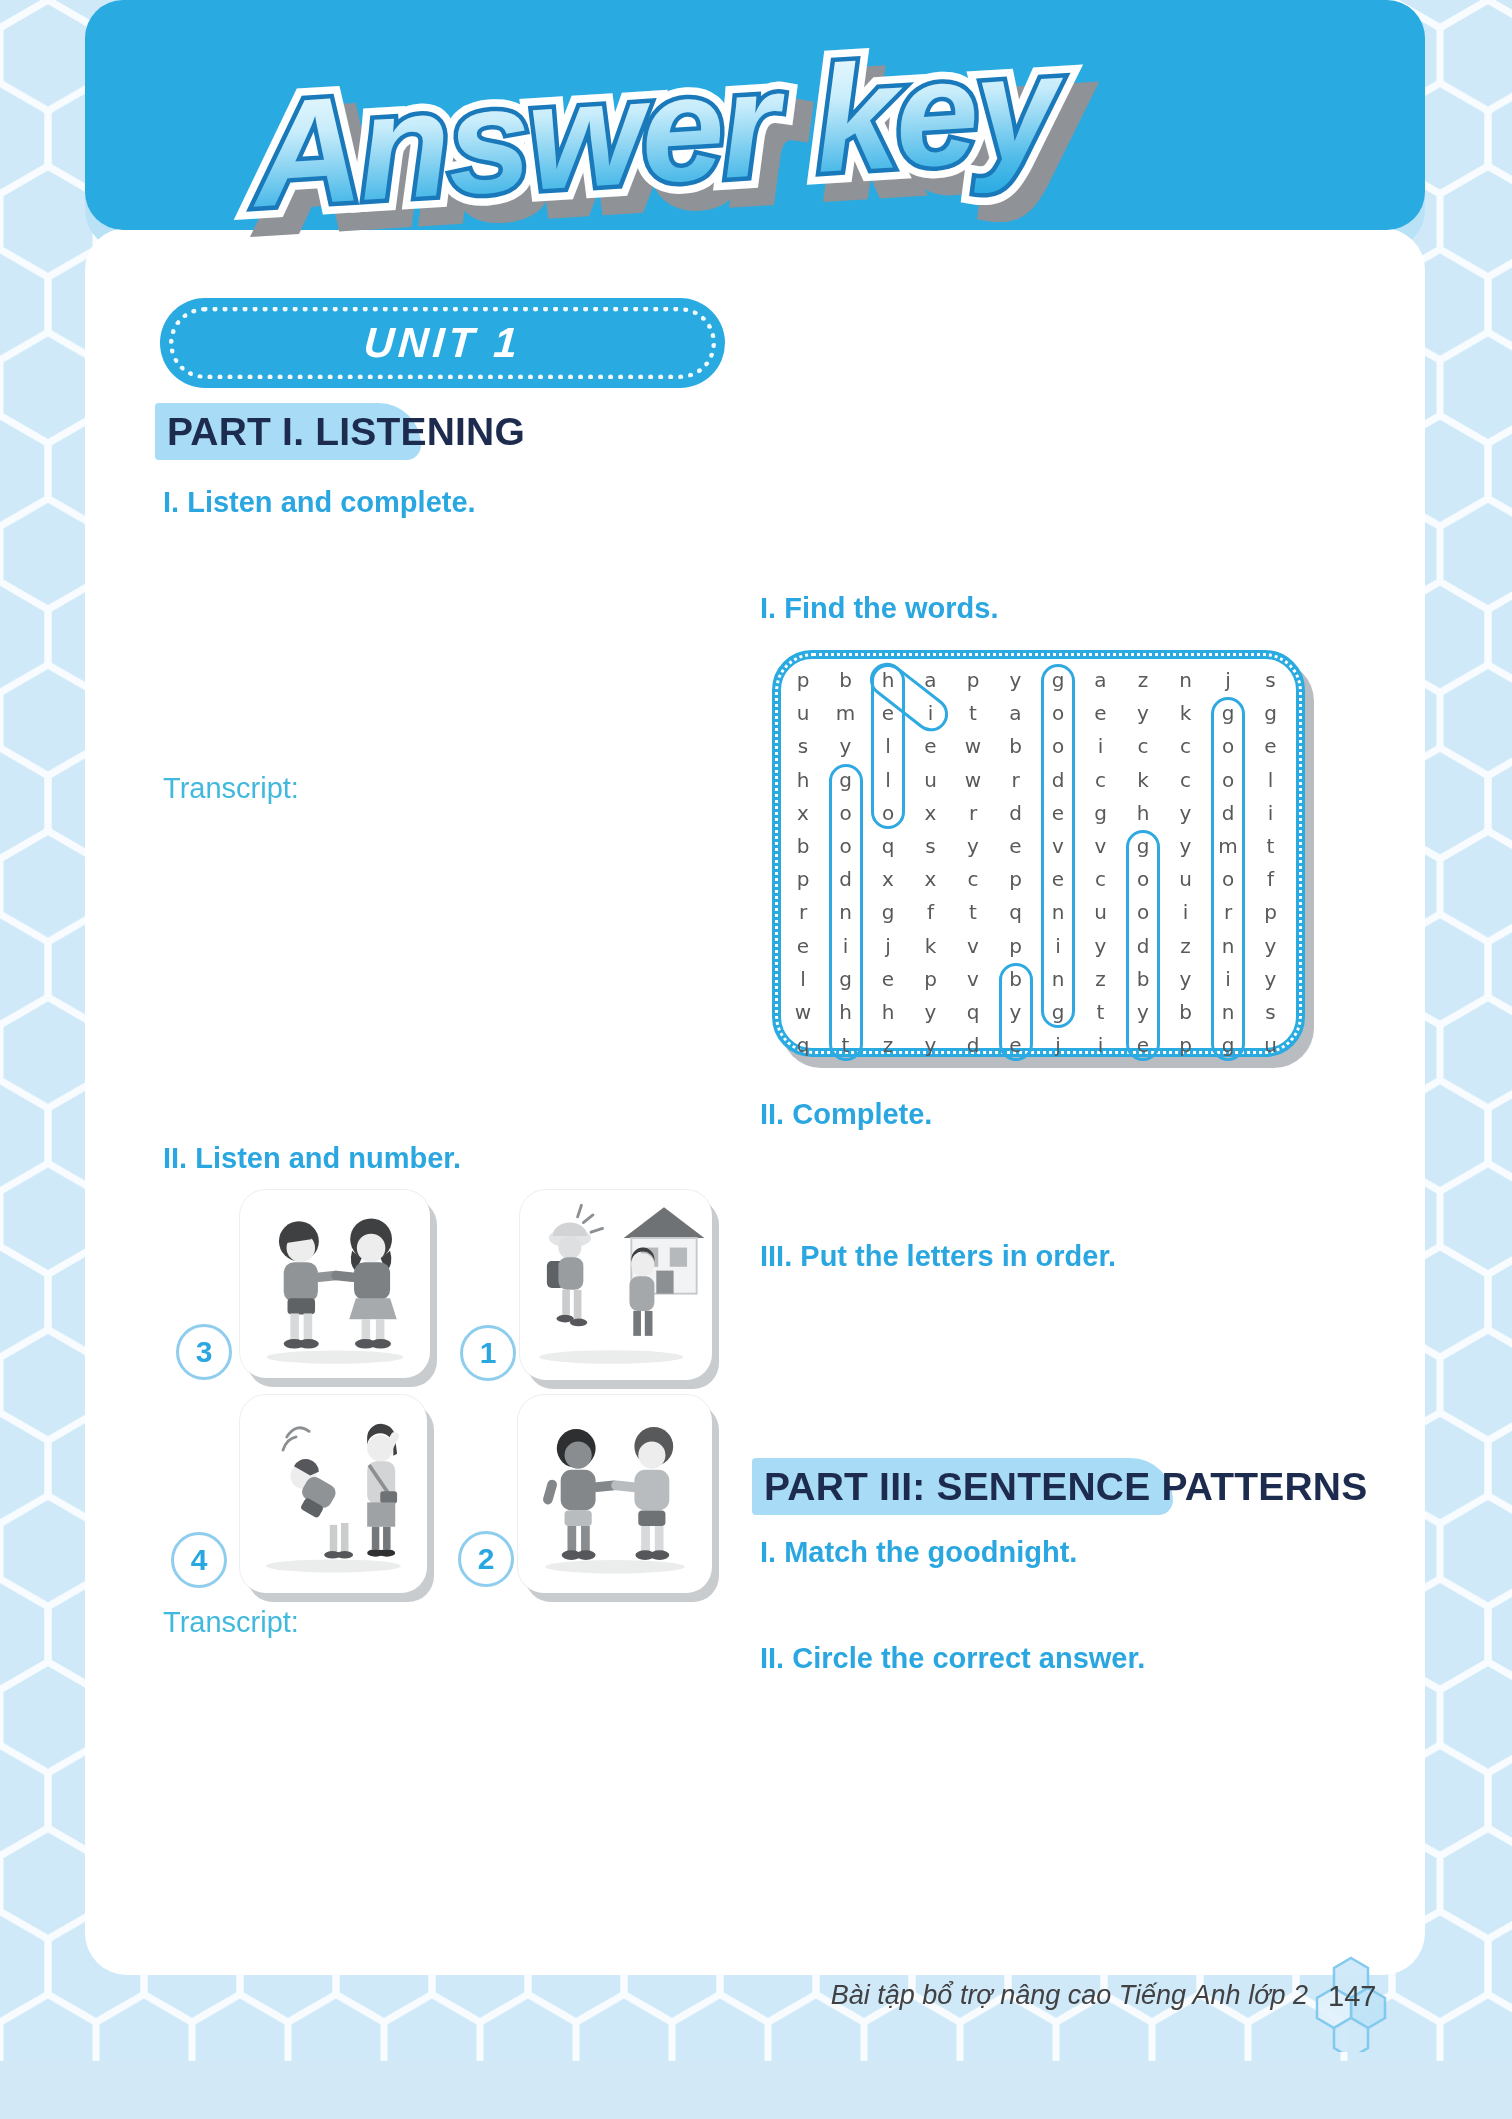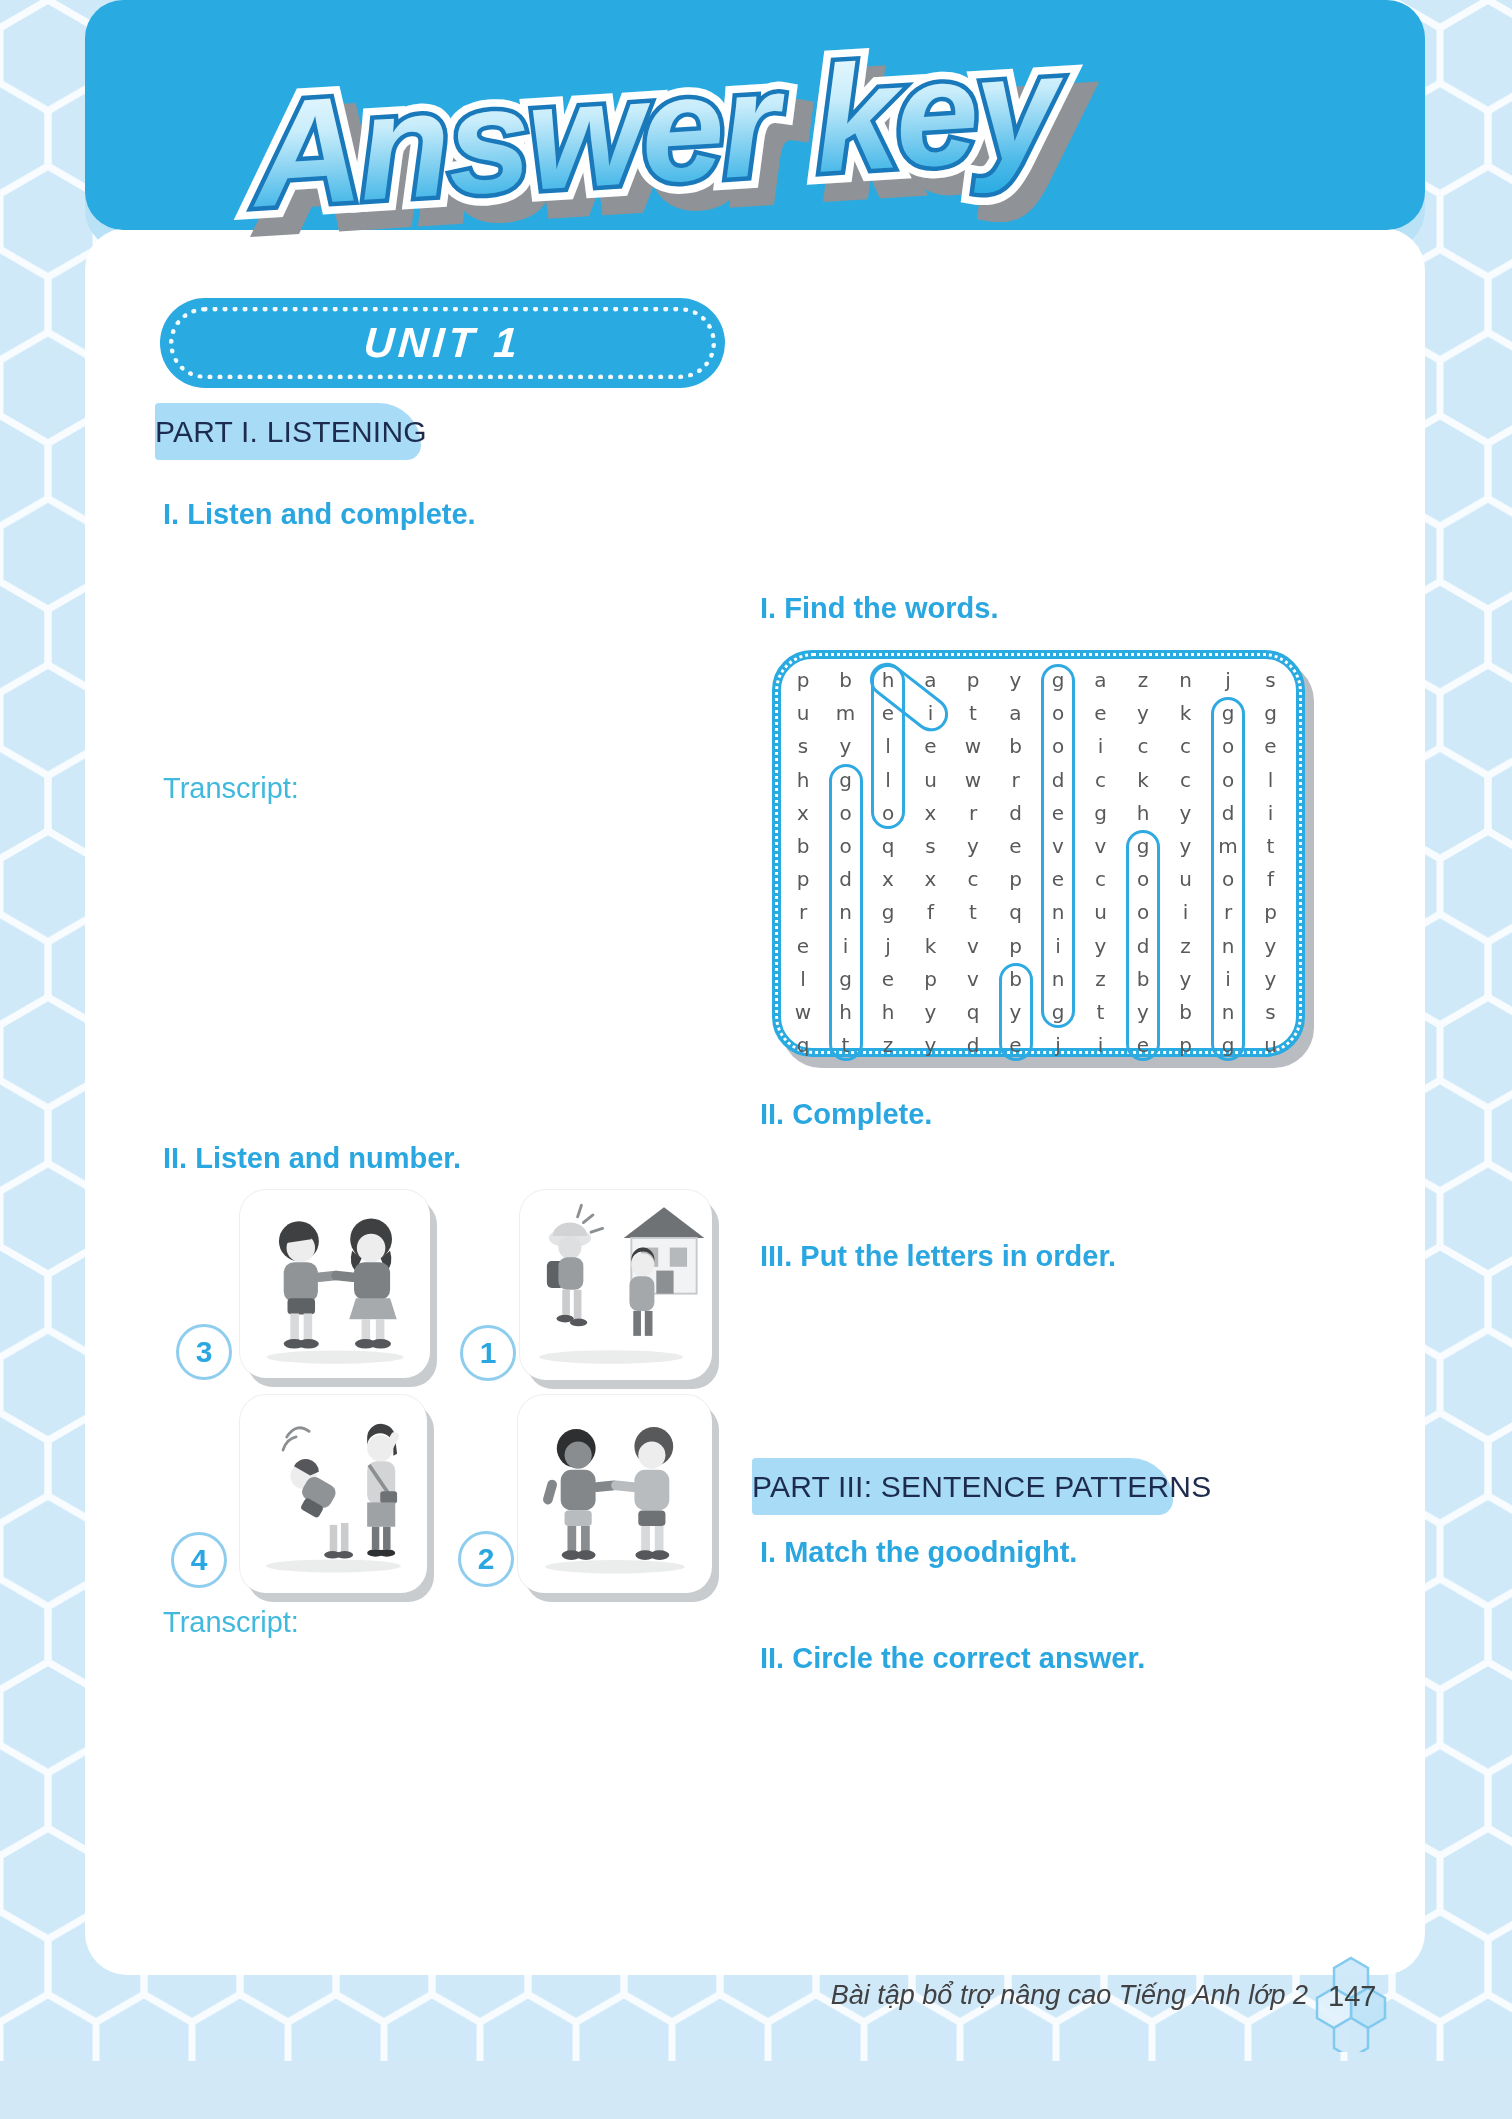--- a/index.html
+++ b/index.html
@@ -13,21 +13,21 @@
   .lightband{position:absolute;left:85px;top:14px;width:1340px;height:236px;background:#b9e2f6;border-radius:40px;z-index:2;}
   .white-panel{position:absolute;left:85px;top:228px;width:1340px;height:1747px;background:#ffffff;border-radius:42px;z-index:3;}
   .banner{position:absolute;left:85px;top:0;width:1340px;height:230px;background:#29abe2;border-radius:38px;z-index:4;}
   .title-svg{position:absolute;left:150px;top:12px;width:1010px;height:250px;z-index:6;}
   
   .unit-badge{position:absolute;left:160px;top:298px;width:565px;height:90px;background:#29abe2;border-radius:46px;z-index:7;display:flex;align-items:center;justify-content:center;}
   .unit-badge .dots{position:absolute;inset:9px;border:5px dotted rgba(255,255,255,.95);border-radius:38px;}
   .unit-badge .txt{position:relative;color:#fff;font-weight:800;font-style:italic;font-size:42px;letter-spacing:4px;transform:skewX(-4deg);}
   
   .part-hd{position:absolute;background:#a8dcf6;border-radius:4px 46px 16px 4px;display:flex;align-items:center;z-index:7;}
-  .part-hd span{font-weight:normal;font-size:30px;color:#1d2c4e;letter-spacing:.2px;white-space:nowrap;}
+  .part-hd span{font-weight:bold;font-size:39px;color:#1d2c4e;padding-left:12px;letter-spacing:.2px;white-space:nowrap;}
   
   .sec-title{font-weight:bold;font-size:29px;color:#2aa7e0;white-space:nowrap;z-index:7;}
   .trans-label{font-size:29px;color:#41b9dd;white-space:nowrap;z-index:7;text-align:center;}
   .ln{line-height:48.4px;font-size:28px;color:#414042;}
   .hang{position:relative;padding-left:40px;}
   .hang .num{position:absolute;left:0;top:0;font-weight:bold;color:#2aa7e0;}
   b.spk{color:#3a3a3c;font-weight:bold;}
   .u{text-decoration:underline;text-decoration-thickness:2px;text-underline-offset:6px;}
   
   .pic-card{position:absolute;background:#fff;border-radius:26px;box-shadow:7px 9px 0 #c9ccCF, 0 0 0 1px #eceff1;z-index:7;overflow:hidden;}
@@ -95,21 +95,21 @@
 
   <div class="unit-badge">
     <div class="dots"></div>
     <div class="txt">UNIT 1</div>
   </div>
 
   <div class="part-hd" style="left:155px;top:403px;width:266px;height:57px;">
     <span>PART I. LISTENING</span>
   </div>
 
-  <div class="abs sec-title" style="left:163px;top:486px;margin-top:12px;">I. Listen and complete.</div>
+  <div class="abs sec-title" style="left:163px;top:486px;">I. Listen and complete.</div>
 
   <div class="abs" id="answers1" style="left:163px;top:527px;width:520px;">
       <div class="ln hang"><span class="num">1.</span><span>afternoon – How</span></div>
       <div class="ln hang"><span class="num">2.</span><span>Hi – fine – thanks</span></div>
       <div class="ln hang"><span class="num">3.</span><span>Good morning</span></div>
       <div class="ln hang"><span class="num">4.</span><span>Nice to meet you</span></div>
       <div class="ln hang"><span class="num">5.</span><span>See you later.</span></div>
     </div>
 
   <div class="abs trans-label" style="left:163px;top:772px;">Transcript:</div>

